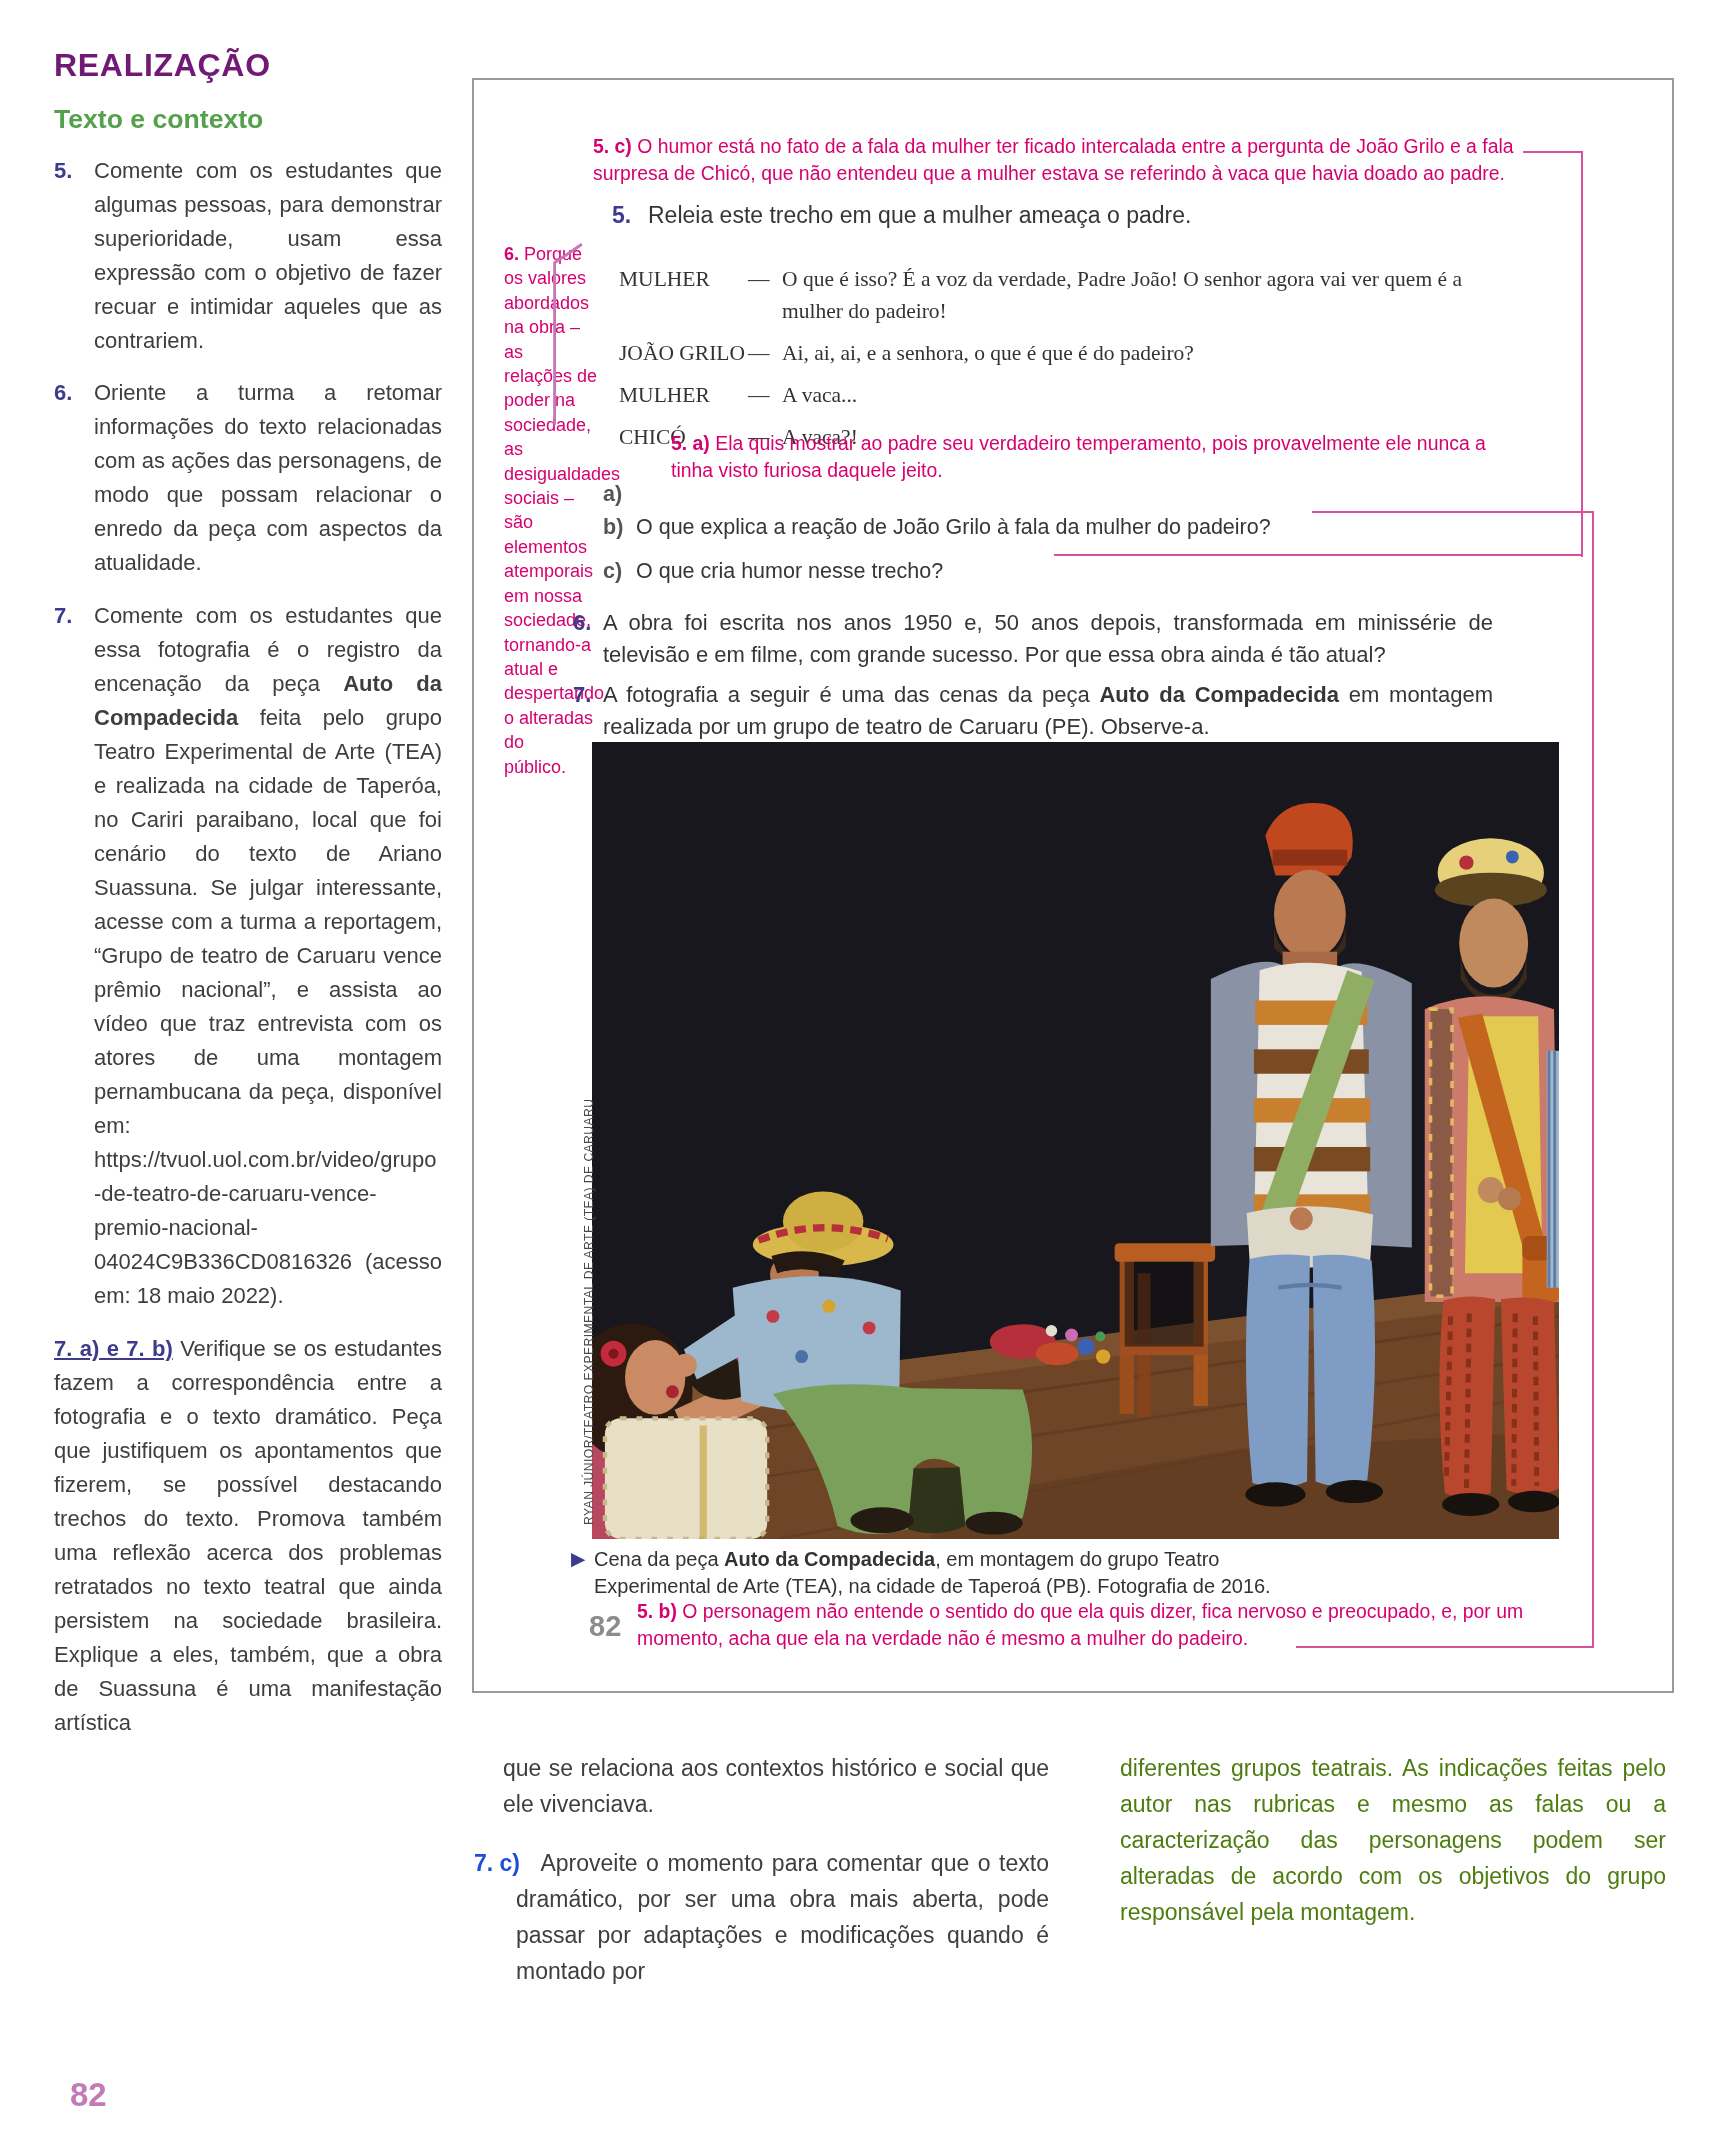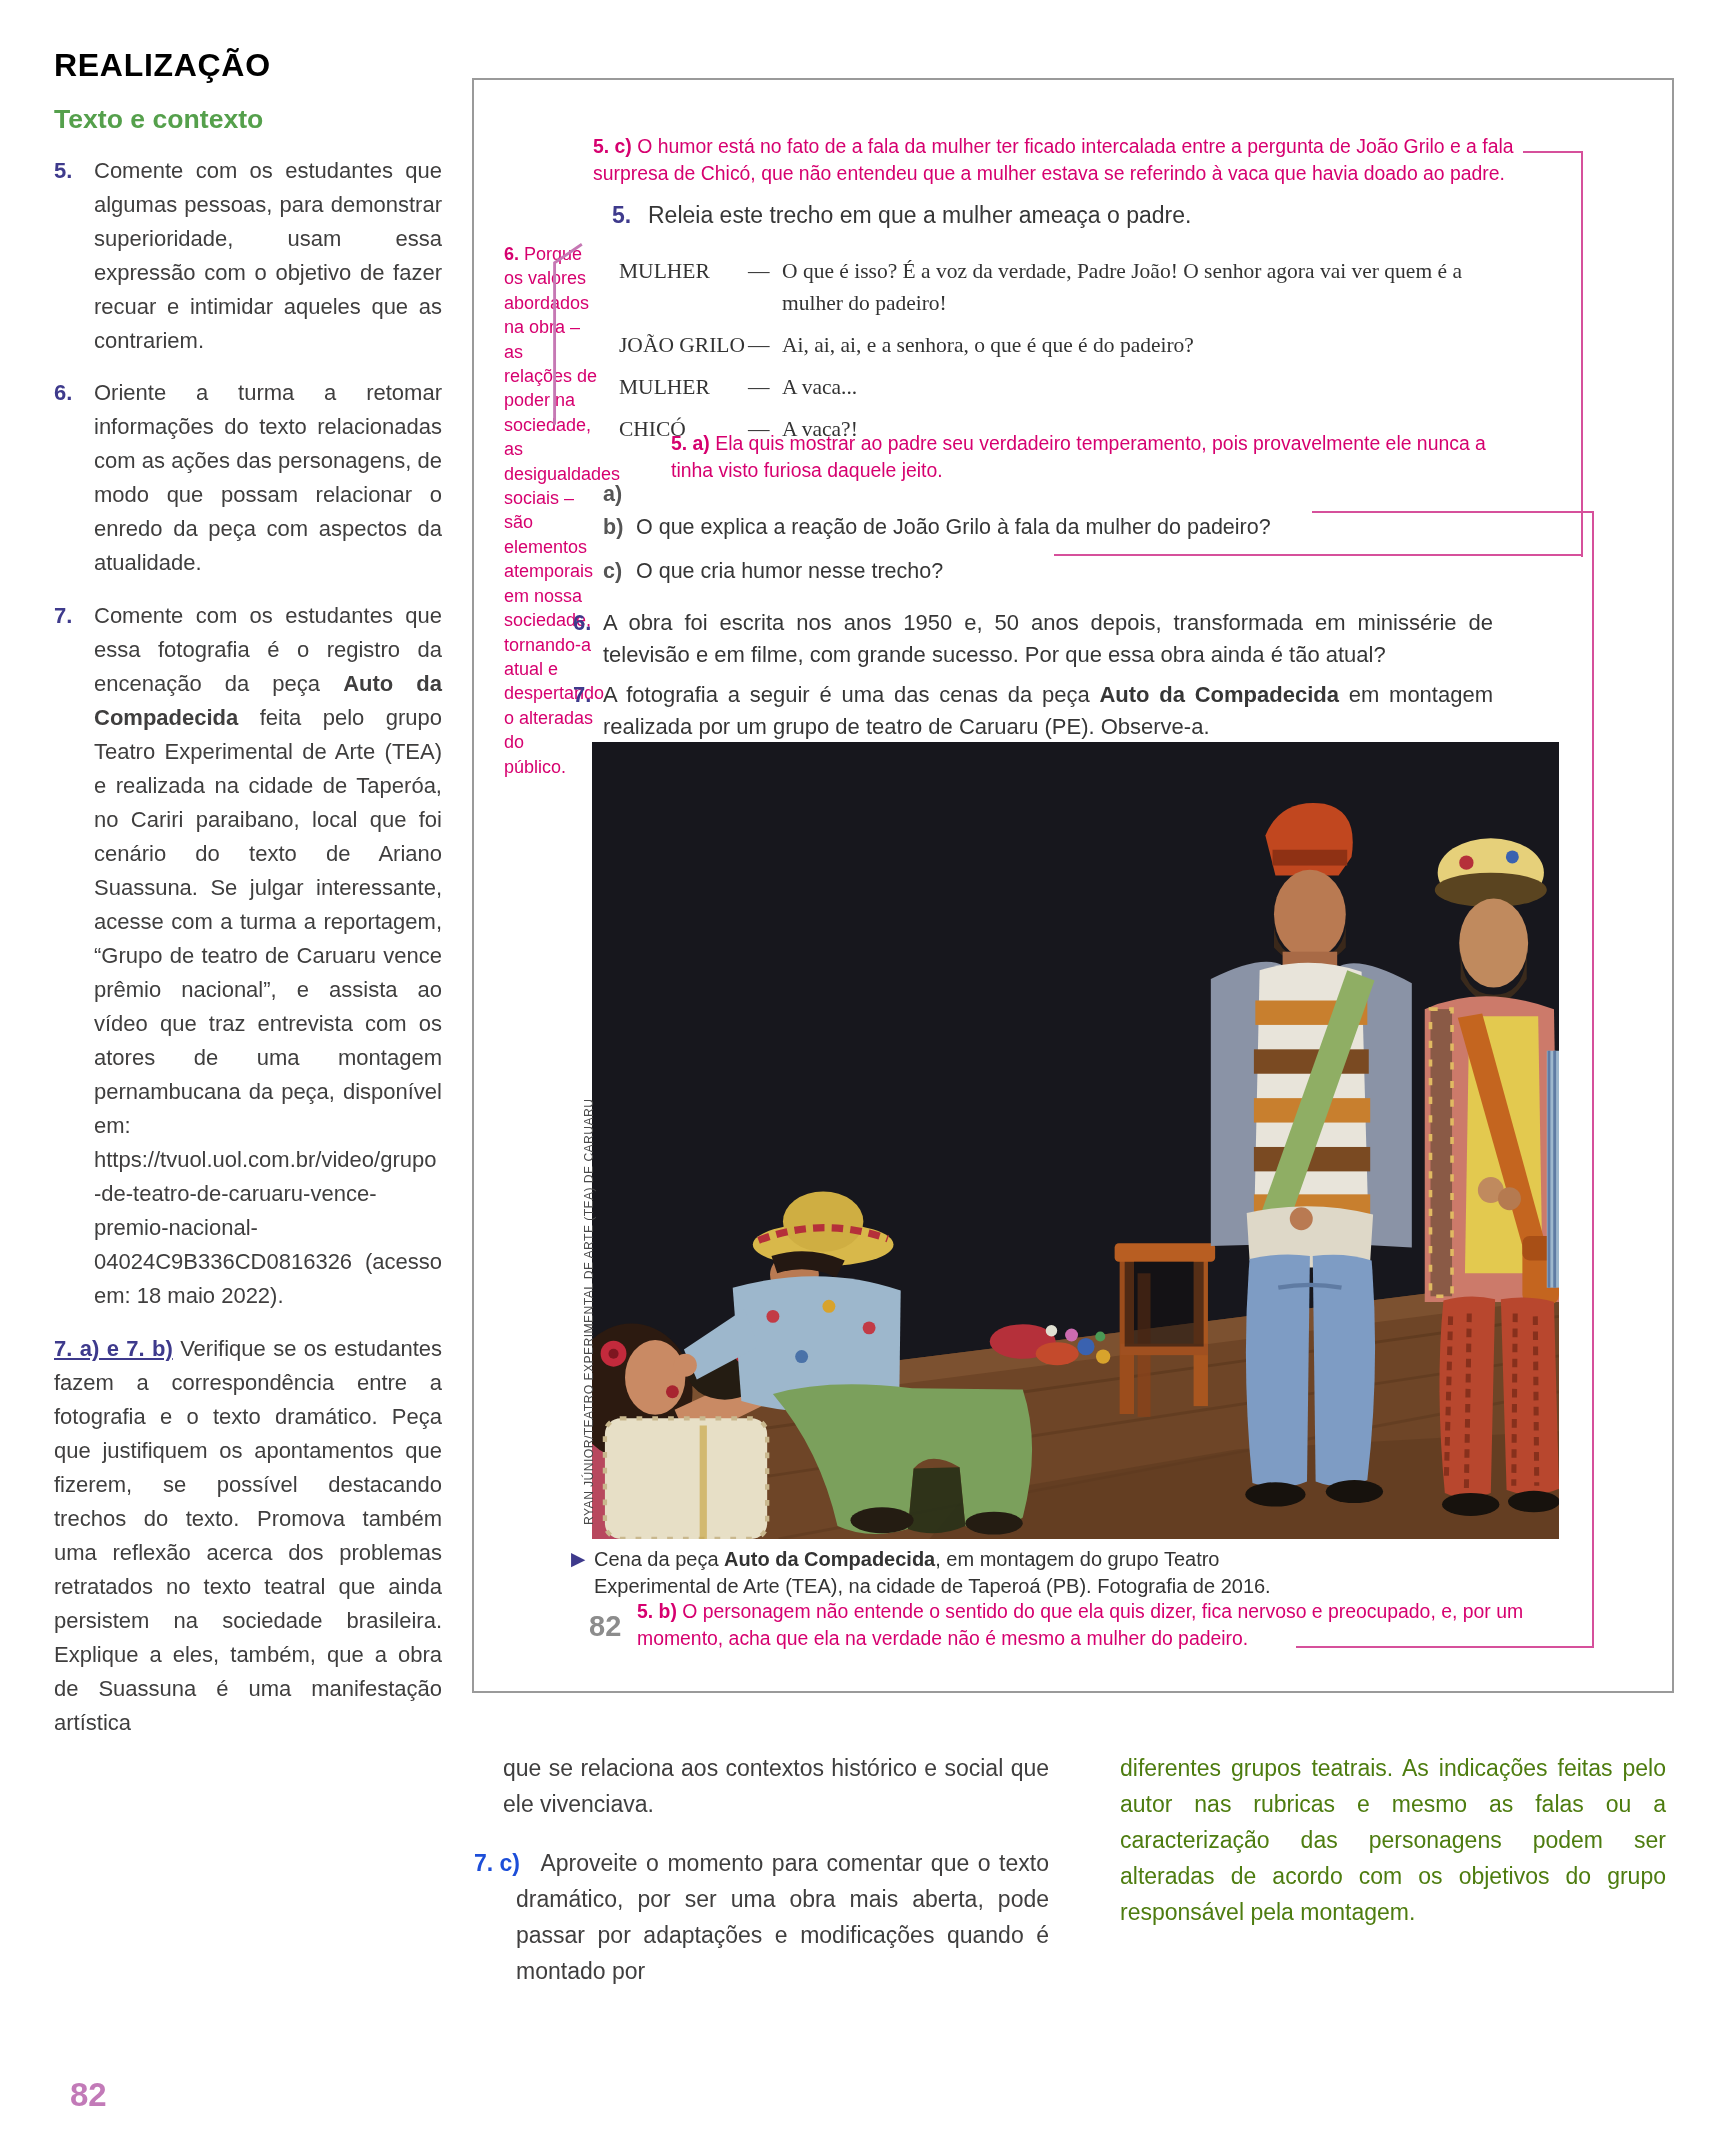--- a/index.html
+++ b/index.html
@@ -1,21 +1,21 @@
 <!DOCTYPE html>
 <html style="font-size:11.5px"><head>
 <meta charset="utf-8">
 <style>
   html,body{margin:0;padding:0;background:#ffffff;}
   #page{position:relative;width:1720px;height:2151px;background:#ffffff;overflow:hidden;
         font-family:"Liberation Sans", sans-serif;color:#3f3e3e;}
 
   
   #sidebar{position:absolute;left:54px;top:47px;width:388px;}
-  .sb-title{font-weight:bold;font-size:32px;letter-spacing:0.7px;color:#000000;margin:0 0 20px 0;}
+  .sb-title{font-weight:bold;font-size:32px;letter-spacing:0.7px;color:#701a75;margin:0 0 20px 0;}
   .sb-sub{font-weight:bold;font-size:26.6px;color:#55a04c;margin:0 0 18.7px 0;}
   .sb-item{position:relative;padding-left:40px;margin-bottom:18.7px;
            font-size:22px;line-height:34px;text-align:justify;}
   .sb-num{position:absolute;left:0;top:0;font-weight:bold;color:#3e3a8c;}
   .sb-label{font-weight:bold;color:#3e3a8c;text-decoration:underline;}
   .wrapany{overflow-wrap:anywhere;}
   #page-num-pink{position:absolute;left:70px;top:2076px;font-size:33px;font-weight:bold;color:#c27ab8;}
 
   
   #mainbox{position:absolute;left:472px;top:78px;width:1202px;height:1615px;
@@ -29,21 +29,21 @@
   #q5{left:174px;top:121px;width:962px;font-size:23px;line-height:29px;color:#363636;}
   #q5 .hang{position:absolute;left:-36px;top:0;}
 
   #mnote{left:30px;top:162px;width:95px;font-size:18px;line-height:24.4px;color:#d6006f;}
   .mnote-line{display:block;}
 
   #bracket{left:72px;top:161px;}
 
   #dialogue{left:145px;top:175px;width:926px;font-family:"Liberation Serif", serif;
             font-size:21.5px;line-height:32px;color:#333;}
-  .dlg-row{display:flex;margin-bottom:10px;}
+  .dlg-row{display:flex;margin-bottom:10px;margin-top:8px;}
   .dlg-speaker{width:129px;flex:0 0 129px;}
   .dlg-dash{width:34px;flex:0 0 34px;}
   .dlg-text{width:732px;flex:0 0 732px;}
 
   #ans5a{left:197px;top:350px;width:847px;}
   .subq{position:absolute;font-size:21.5px;line-height:27px;color:#363636;width:919px;}
   .subq .hang{position:absolute;left:-33px;top:0;font-weight:bold;color:#555;}
   #subq-a{left:162px;top:401px;}
   #subq-b{left:162px;top:434px;}
   #subq-c{left:162px;top:478px;}

